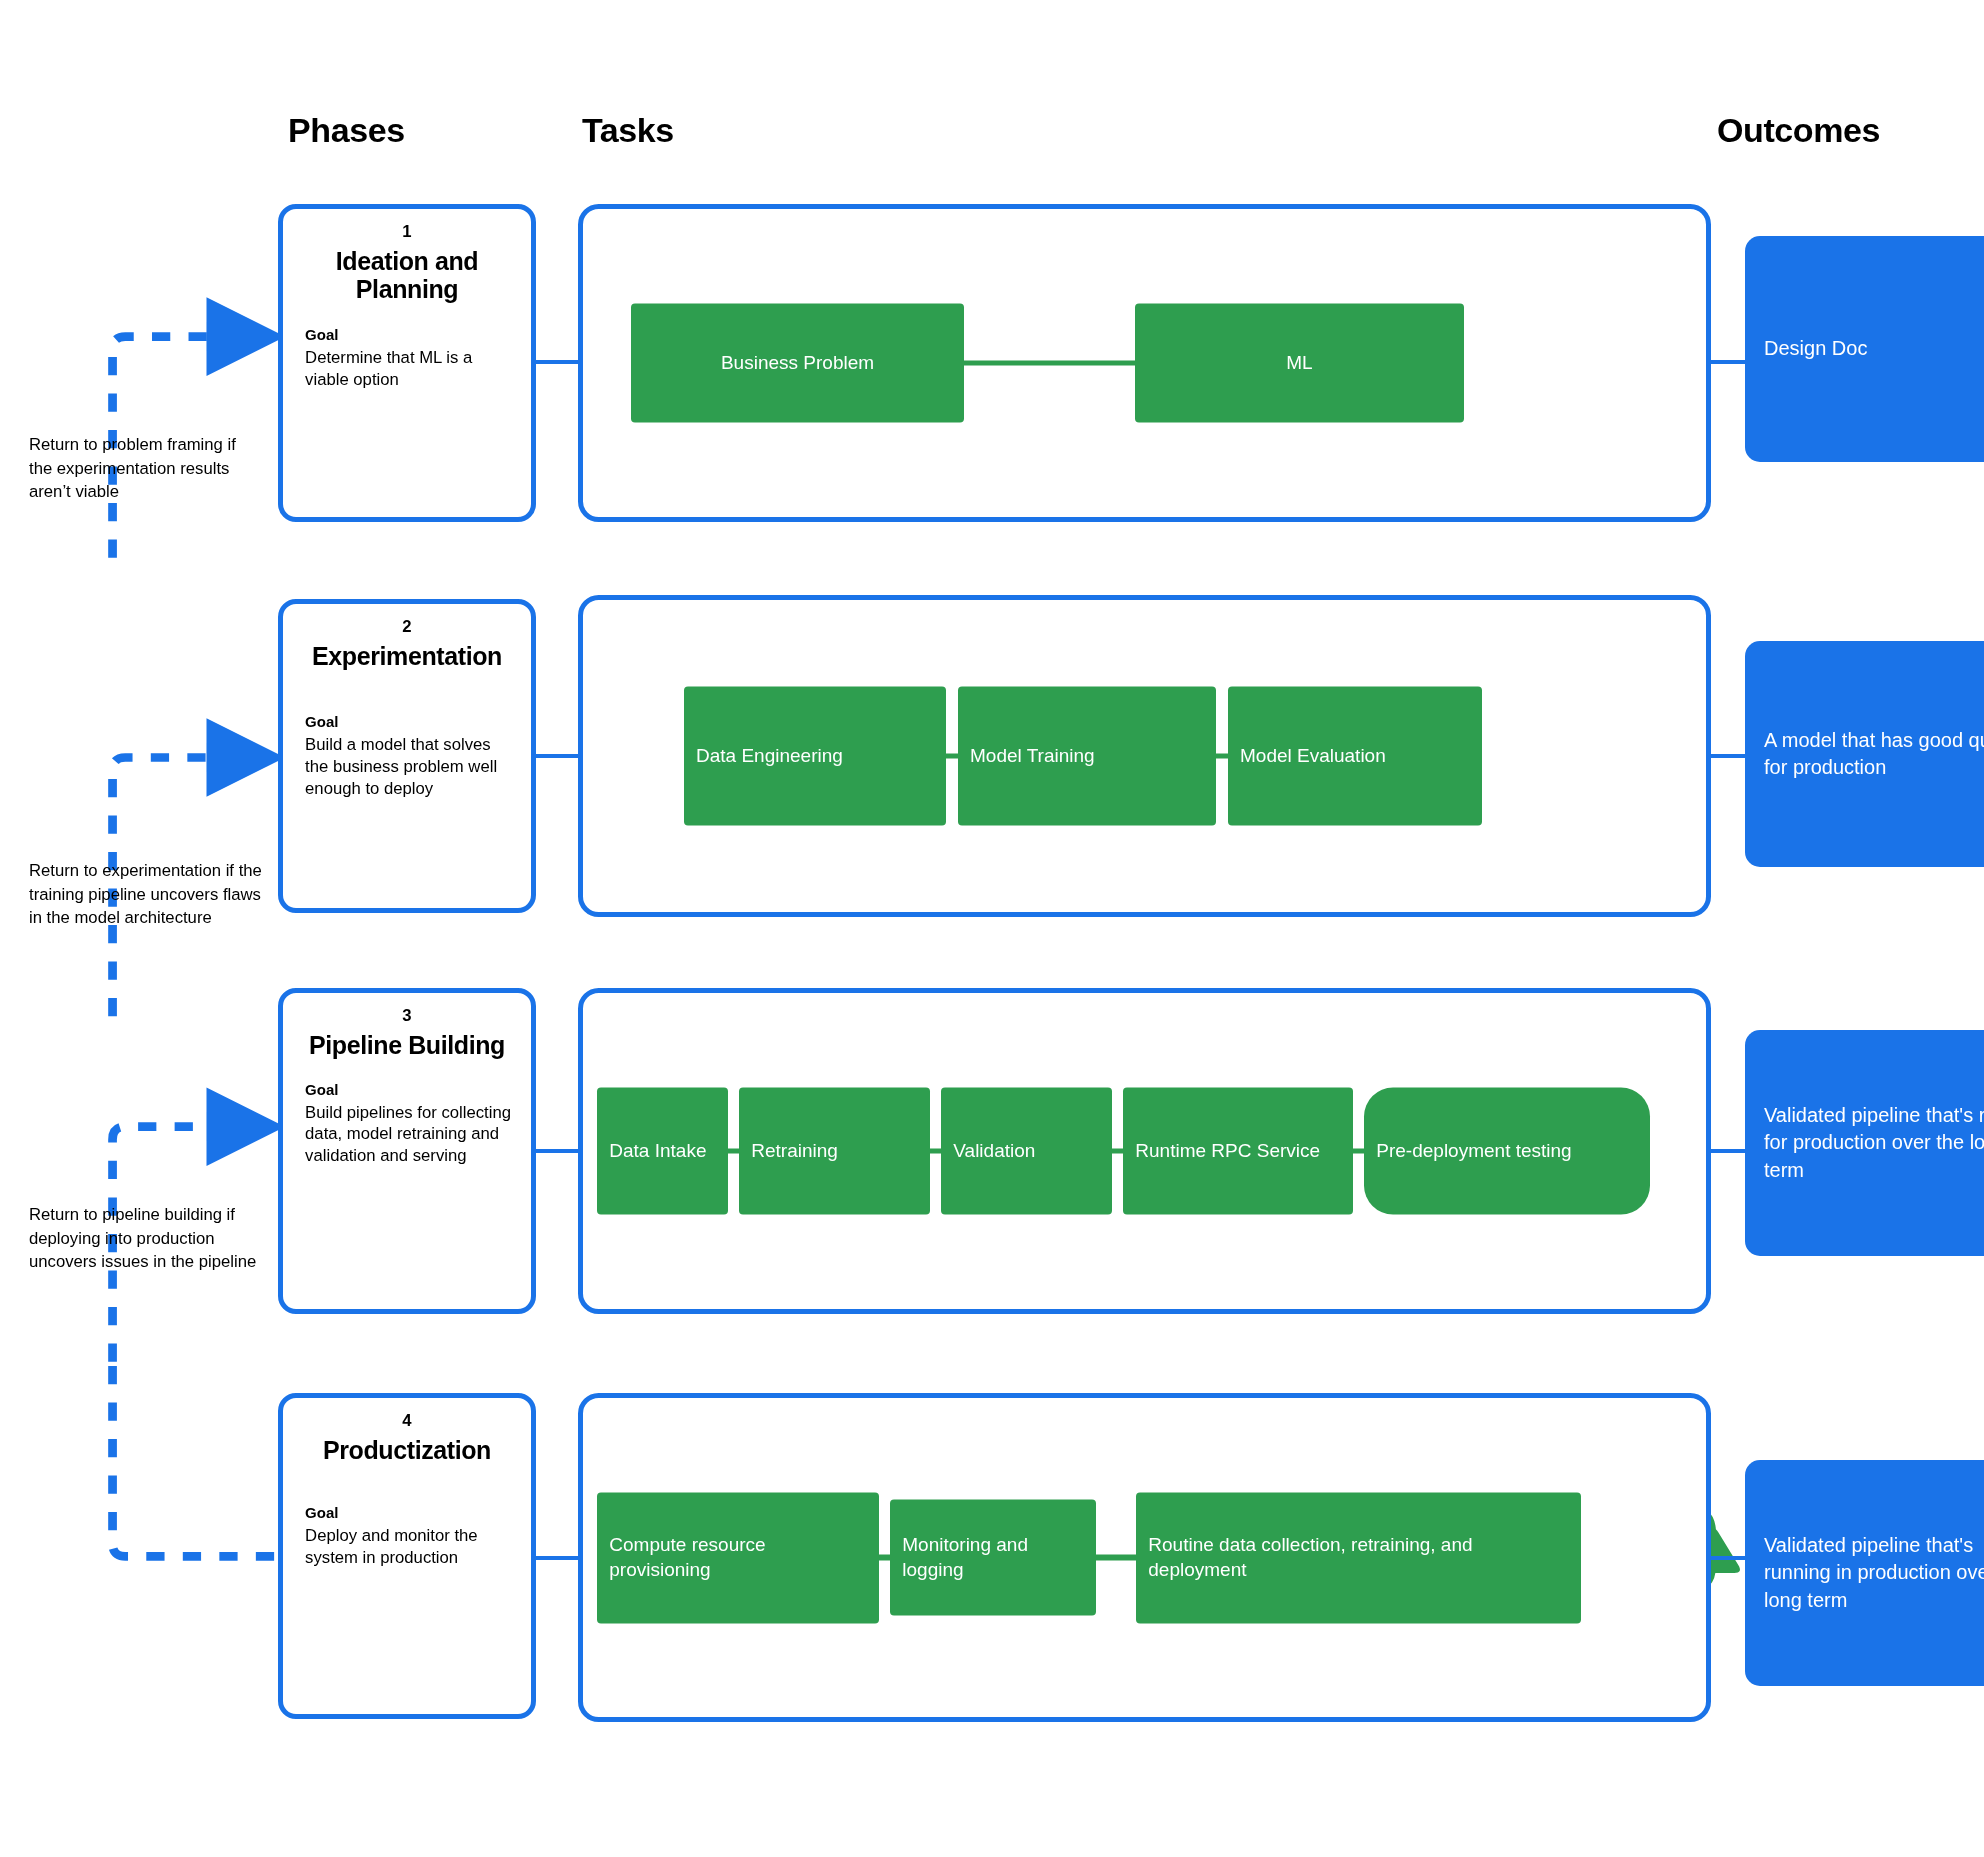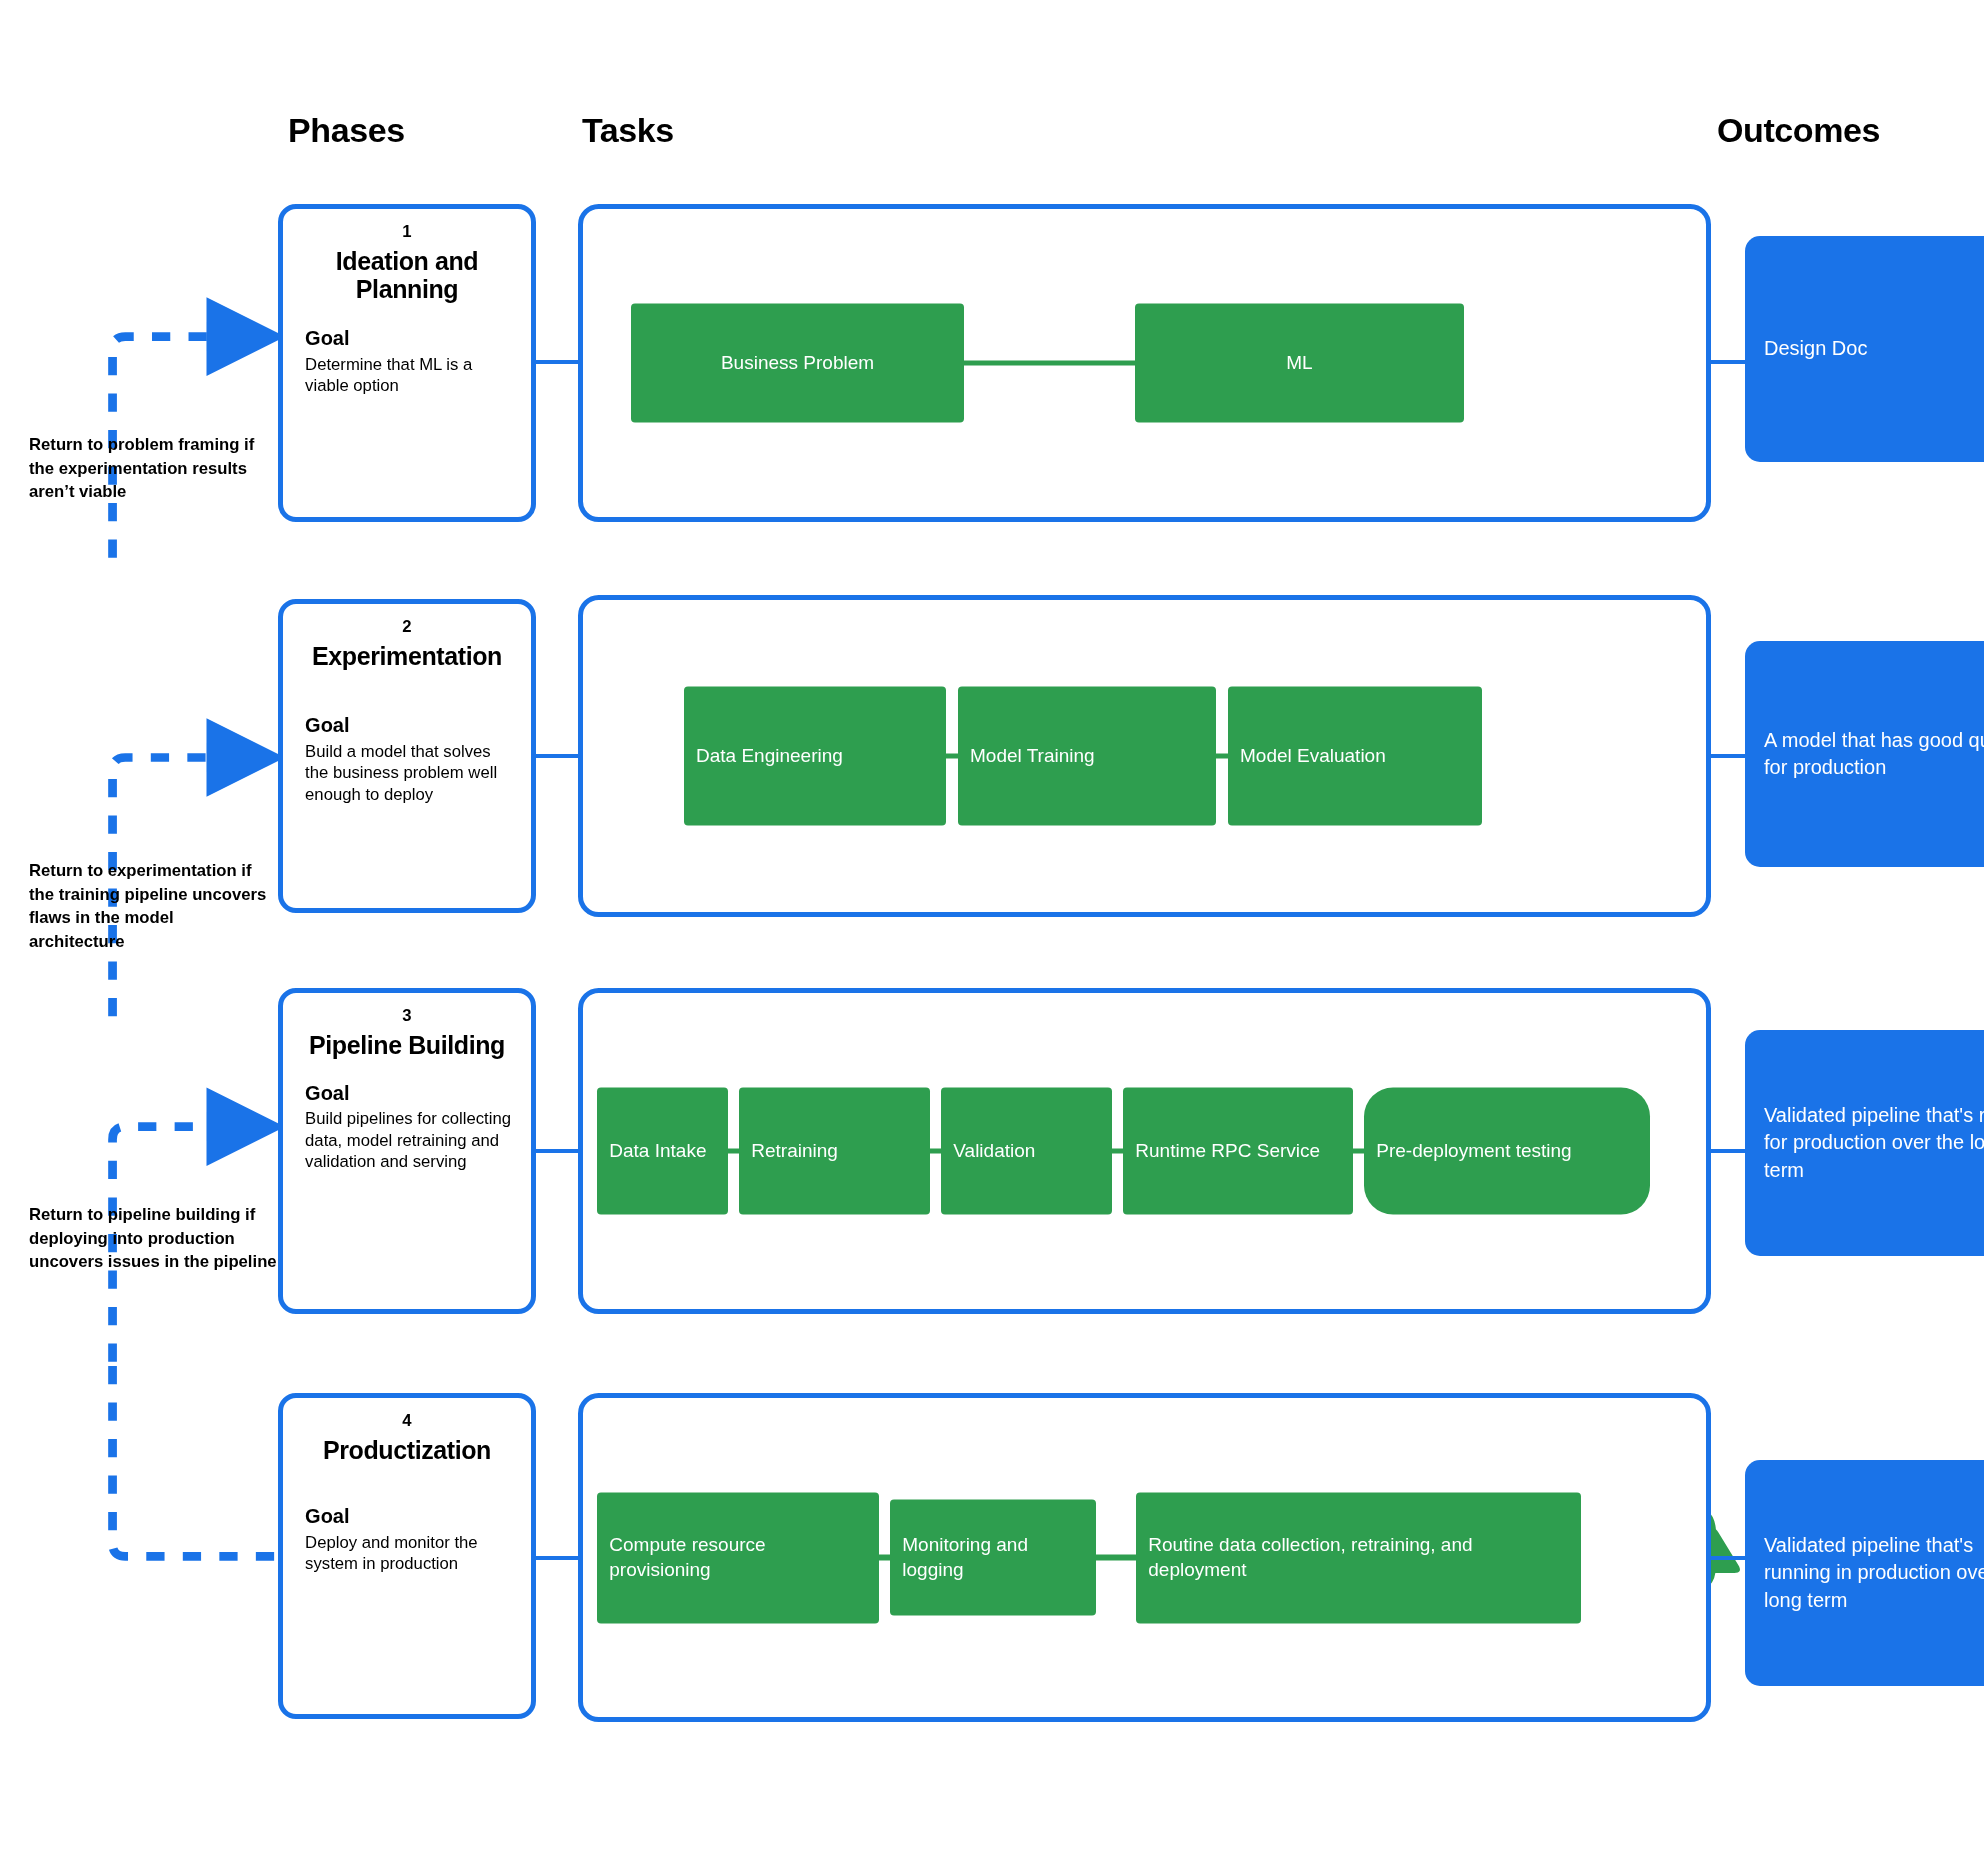--- a/index.html
+++ b/index.html
@@ -62,21 +62,21 @@
   .phase-title {
     text-align:center;
     font-size: 25px;
     font-weight:700;
     letter-spacing:-0.4px;
     color:#000;
     line-height: 1.12;
   }
   .phase-goal-wrap { margin-top: 18px; padding-left: 7.1px; }
   .phase-goal-label {
-    font-size: 20px;
+    font-size: 15px;
     font-weight: 700;
     color:#000;
     line-height: 1.25;
     margin-bottom: 2.4px;
   }
   .phase-goal-text {
     font-size: 16.7px;
     font-weight: 400;
     color:#000;
     line-height: 1.30;
@@ -146,21 +146,21 @@
 
   
   .stub { position:absolute; height: 3.6px; background:#1A73E8; }
 
   
   .annot {
     position:absolute;
     font-size: 16.7px;
     line-height: 1.42;
     color:#000;
-    font-weight: 700;
+    font-weight: 400;
   }
   #annot-1 { left: 29px;  top: 433px; width: 230px; }
   #annot-2 { left: 29px;  top: 859px; width: 238px; }
   #annot-3 { left: 29px;  top: 1203px; width: 254px; }
 
   svg.overlay { position:absolute; left:0; top:0; width:2253px; height:1858px; pointer-events:none; }
 </style>
 </head>
 <body>
 

